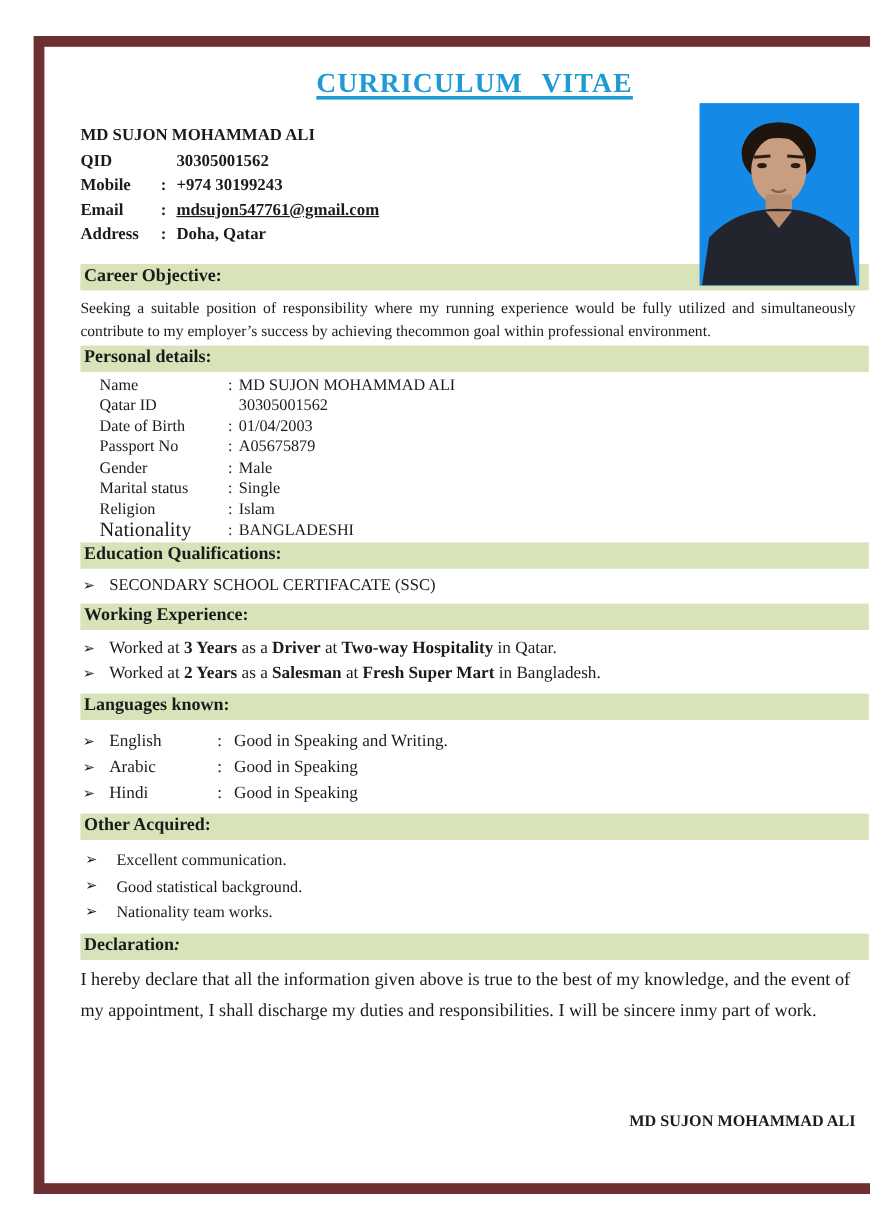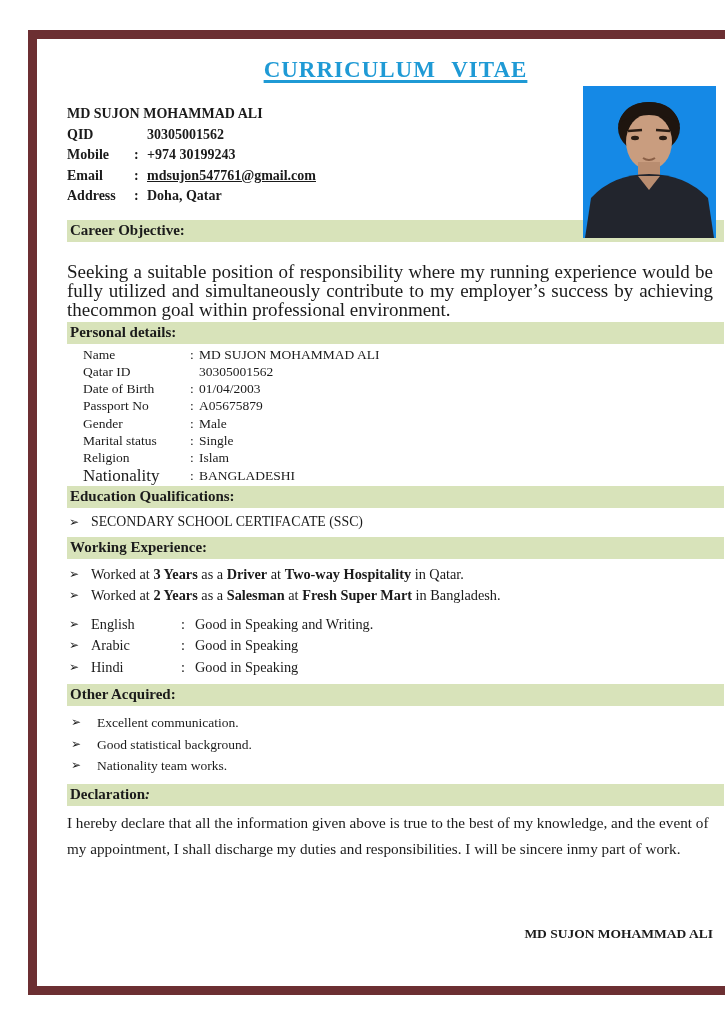--- a/index.html
+++ b/index.html
@@ -44,21 +44,21 @@
   .sec .it{font-style:italic;}
   .m-career{margin-top:13px;}
   .m-personal{margin-top:2px;}
   .m-edu{margin-top:2px;}
   .m-work{margin-top:3px;}
   .m-lang{margin-top:4px;}
   .m-other{margin-top:2px;}
   .m-decl{margin-top:5px;}
   
   .objective{
-    margin:20px 11px 3px 0;font-size:19px;line-height:19px;text-align:justify;
+    margin:5px 11px 3px 0;font-size:13px;line-height:19px;text-align:justify;
   }
   
   .pdrows{margin:2px 0 1px 16px;font-size:13.5px;line-height:17.3px;}
   .pdrow{display:flex;}
   .pdlabel{width:107px;flex:0 0 107px;}
   .pdsep{width:9px;flex:0 0 9px;}
   .pdrow:last-child .pdlabel{font-size:17px;}
   
   .blist{margin:4px 0 5px 0;}
   .brow{display:flex;font-size:13.8px;line-height:20px;}
@@ -195,20 +195,21 @@
       <div class="brow">
         <span class="bullet">➢</span>
         <span><span>Worked at </span><span class="b">3 Years</span><span> as a </span><span class="b">Driver</span><span> at </span><span class="b">Two-way Hospitality</span><span> in Qatar.</span></span>
       </div>
       <div class="brow">
         <span class="bullet">➢</span>
         <span><span>Worked at </span><span class="b">2 Years</span><span> as a </span><span class="b">Salesman</span><span> at </span><span class="b">Fresh Super Mart</span><span> in Bangladesh.</span></span>
       </div>
     </div>
 
+    <div class="sec m-lang">Languages known:</div>
     <div class="blist langs">
       <div class="brow">
         <span class="bullet">➢</span>
         <span class="llabel">English</span>
         <span class="lsep">:</span>
         <span>Good in Speaking and Writing.</span>
       </div>
       <div class="brow">
         <span class="bullet">➢</span>
         <span class="llabel">Arabic</span>

